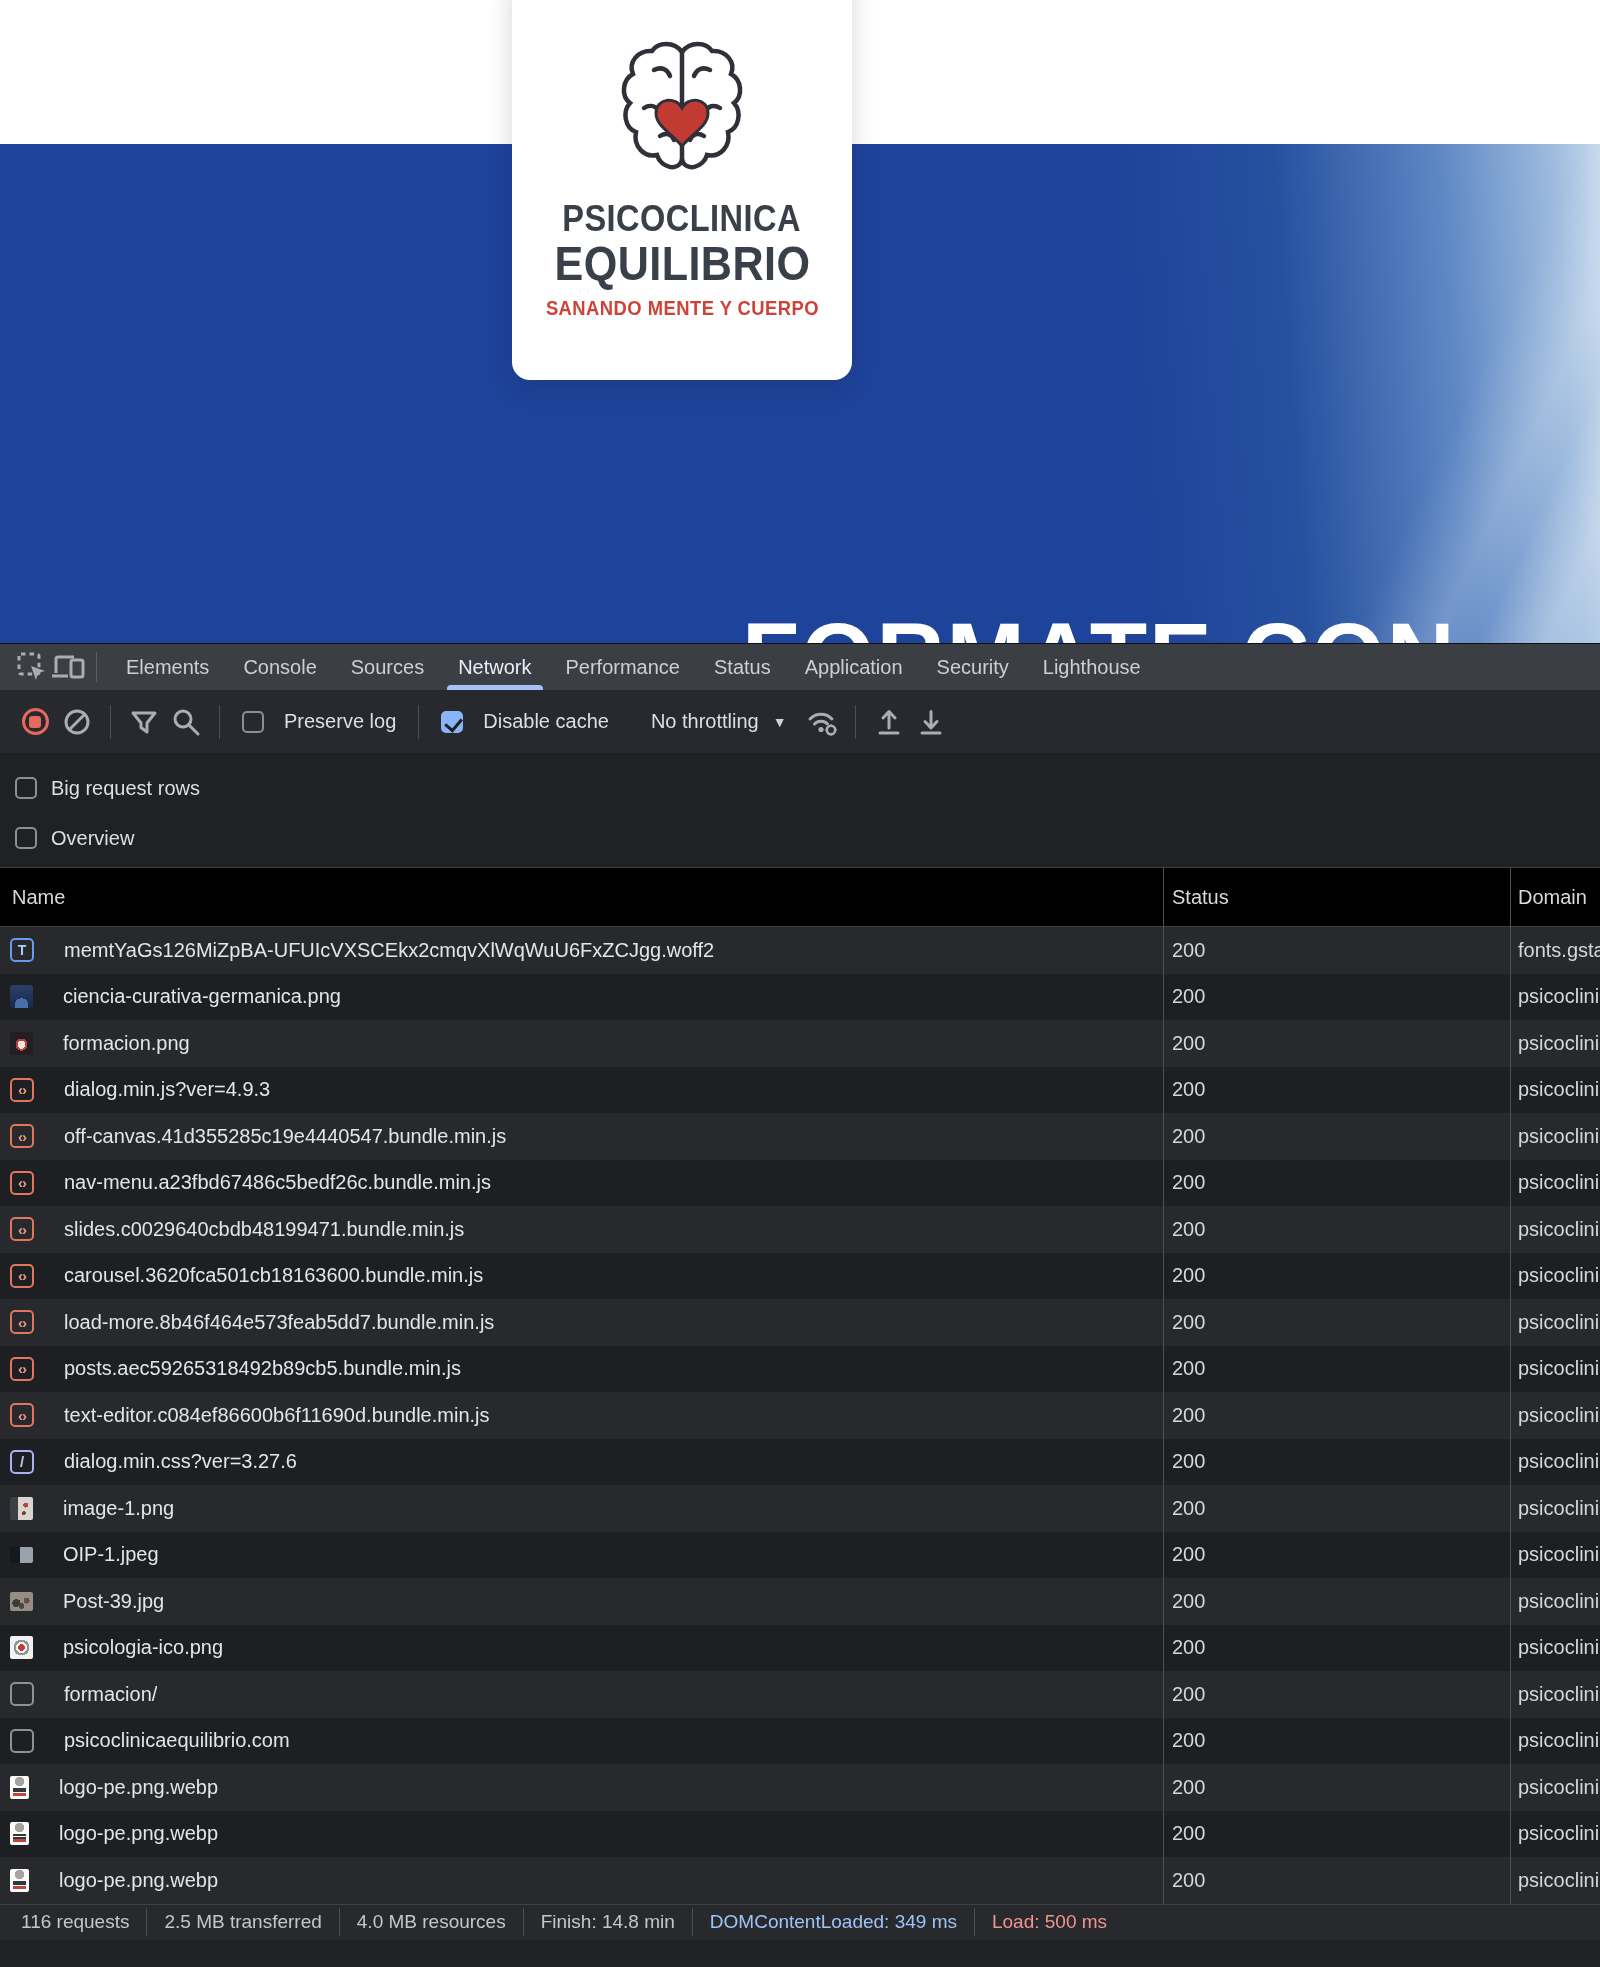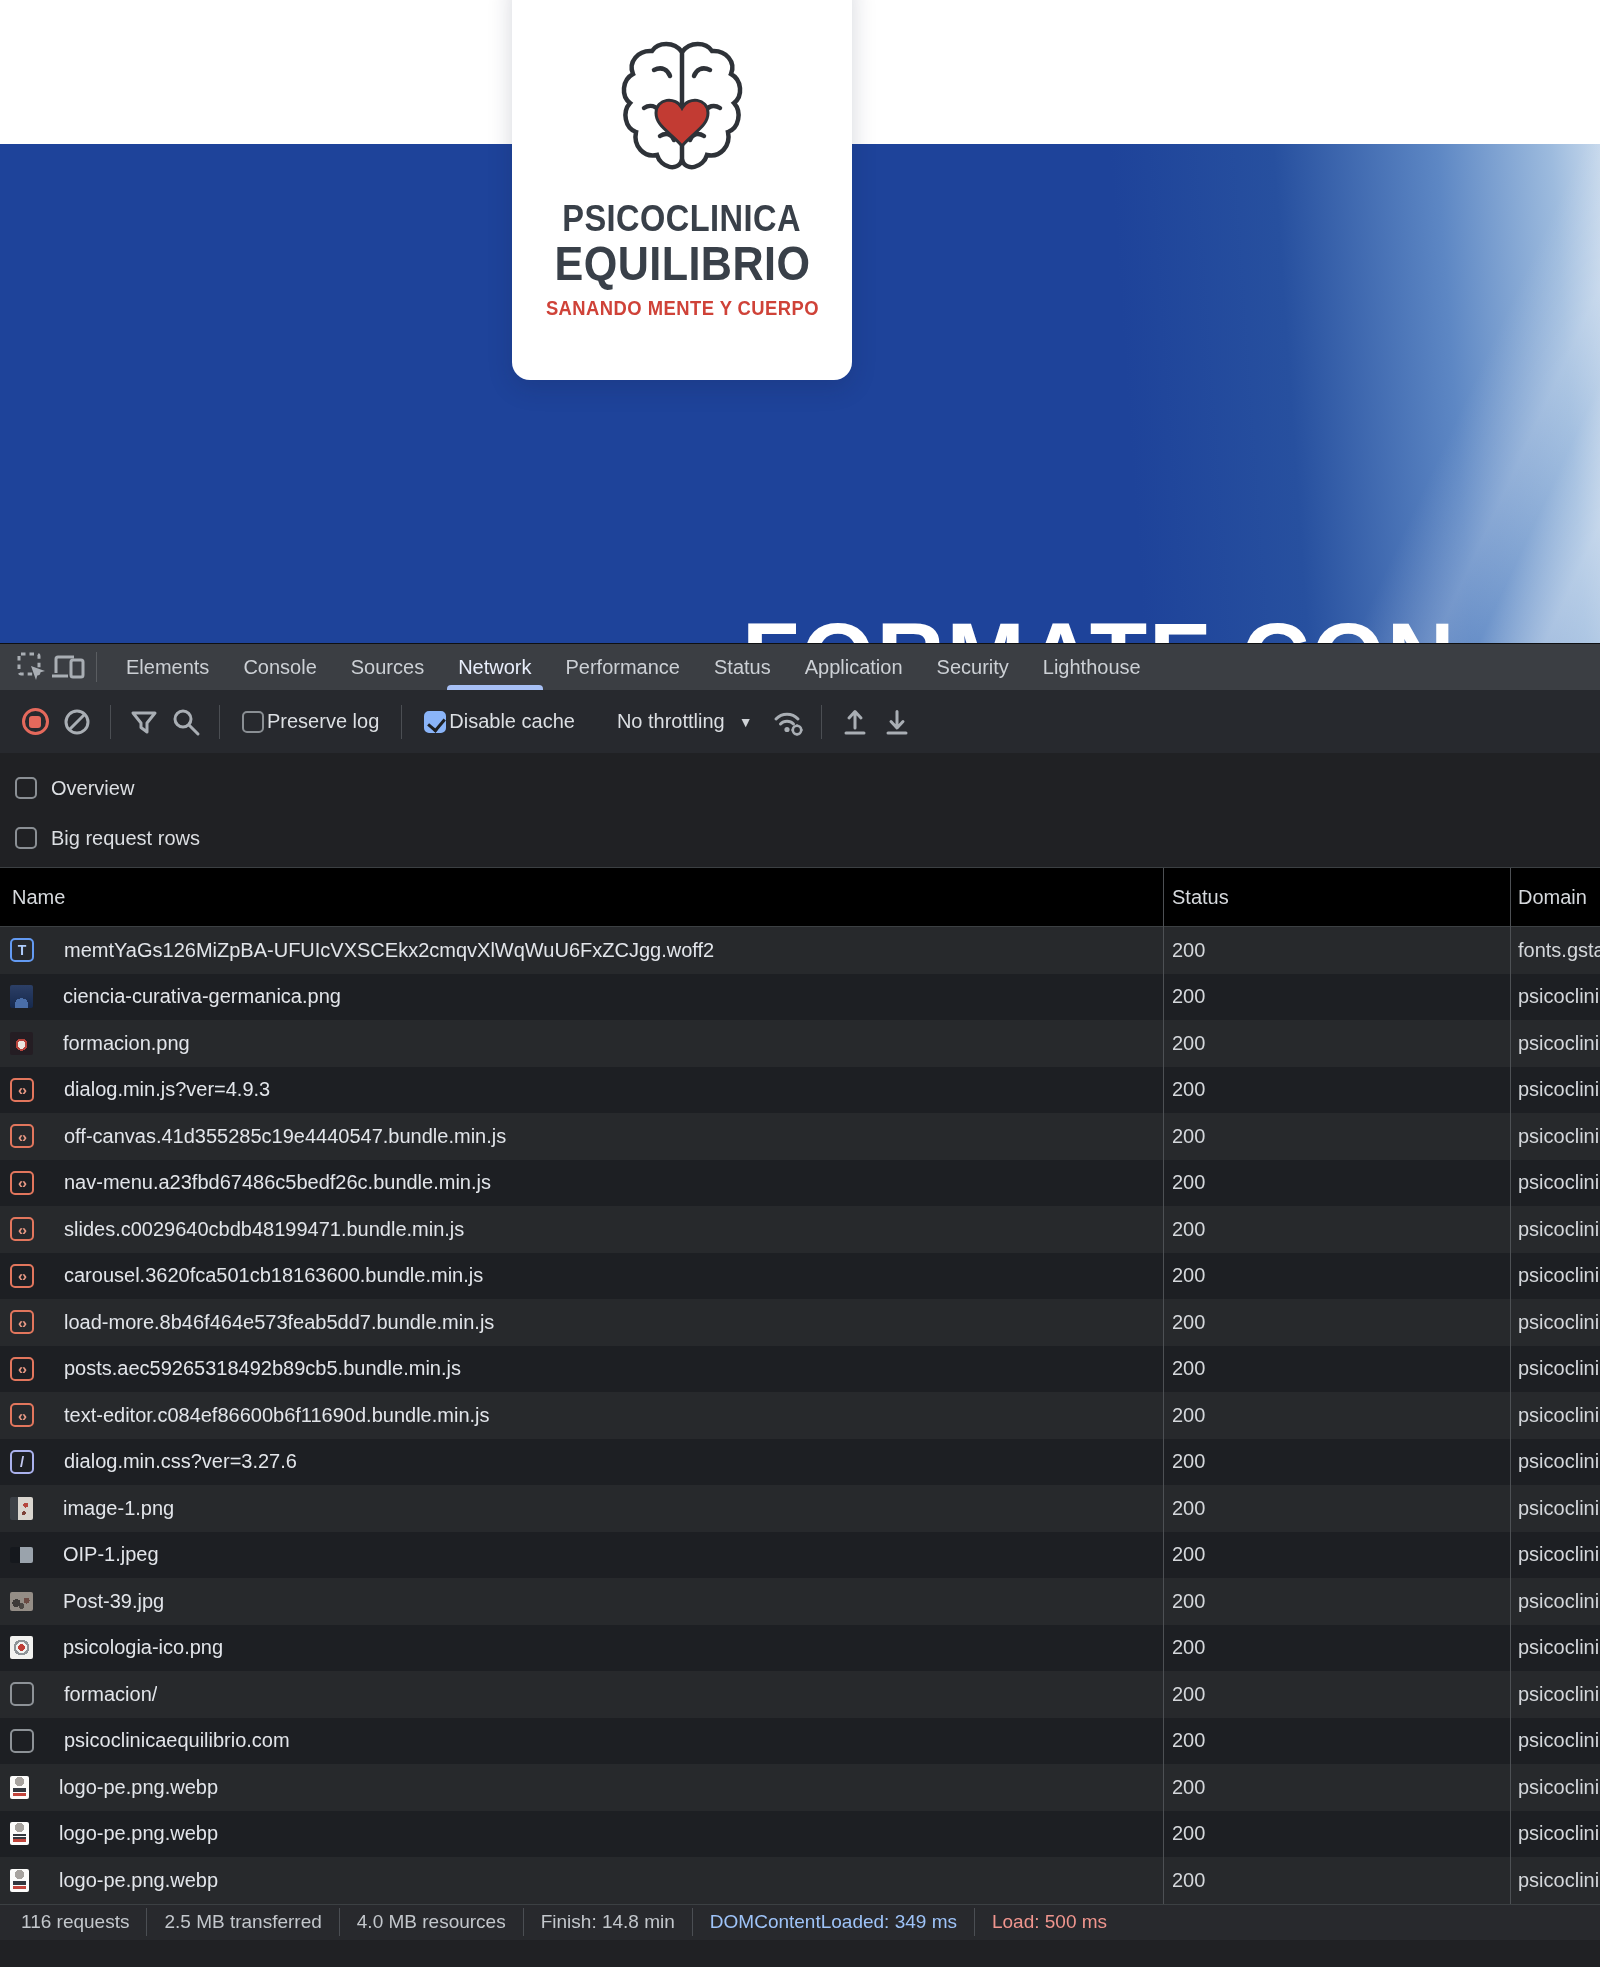--- a/index.html
+++ b/index.html
@@ -52,21 +52,21 @@
   .tab { position:relative; height:100%; display:flex; align-items:center; padding:0 17px; font-size:20px; color:#ccd0d5; white-space:nowrap; flex:0 0 auto; }
   .tab.selected { color:#e8eefb; }
   .tab.selected::after { content:""; position:absolute; left:6px; right:6px; bottom:0; height:5px; background:#a7c0f5; border-radius:4px 4px 0 0; }
 
   
   .nettoolbar { height:63px; background:#27292e; display:flex; align-items:center; padding-left:14px; }
   .nt-sep { width:1px; height:34px; background:#4b4e53; margin:0 12px; flex:0 0 auto; }
   .nt-icon { width:42px; height:42px; display:flex; align-items:center; justify-content:center; flex:0 0 auto; border-radius:4px; }
   .rec { width:27px; height:27px; border:3.5px solid #e5695c; border-radius:50%; position:relative; }
   .rec::after { content:""; position:absolute; left:50%; top:50%; width:12px; height:12px; transform:translate(-50%,-50%); background:#e5695c; border-radius:3px; }
-  .cb-row { display:flex; align-items:center; gap:3px; margin:0 10px; }
+  .cb-row { display:flex; align-items:center; gap:20px; margin:0 10px; }
   .cbx { width:22px; height:22px; border:2.5px solid #8a8f94; border-radius:5px; background:transparent; position:relative; flex:0 0 auto; }
   .cbx.checked { background:#8ab4f8; border-color:#8ab4f8; }
   .cbx.checked::after { content:""; position:absolute; left:5px; top:2px; width:8px; height:13px; border:solid #1e2023; border-width:0 3px 3px 0; transform:rotate(40deg); }
   .nt-label { font-size:20px; color:#dcdfe3; white-space:nowrap; }
   .throttle { display:flex; align-items:center; gap:14px; margin:0 14px 0 32px; }
   .dd-arrow { font-size:14px; color:#cfd2d6; }
 
   
   .settings { height:115px; background:#202124; border-bottom:1px solid #3c4043; padding:10px 0 0 15px; }
   .set-row { display:flex; align-items:center; gap:14px; height:50px; }
@@ -275,26 +275,26 @@
     <div class="nt-icon">
       <svg class="glyph" width="32" height="32" viewBox="0 0 32 32">
         <path d="M16 5.5 V21 M10 15.5 L16 22 L22 15.5" fill="none" stroke="#a9aeb4" stroke-width="3" stroke-linecap="round" stroke-linejoin="round"></path>
         <path d="M7 27 H25" stroke="#a9aeb4" stroke-width="3" stroke-linecap="round"></path>
       </svg>
     </div>
   </div>
 
   <div class="settings">
     <div class="set-row">
+      <span class="cbx" id="cb-bigrows"></span>
+      <span class="set-label">Big request rows</span>
+    </div>
+    <div class="set-row">
       <span class="cbx" id="cb-overview"></span>
       <span class="set-label">Overview</span>
-    </div>
-    <div class="set-row">
-      <span class="cbx" id="cb-bigrows"></span>
-      <span class="set-label">Big request rows</span>
     </div>
   </div>
 
   <div class="grid">
     <div class="col-line c1"></div>
     <div class="col-line c2"></div>
     <div class="grid-header">
       <span class="h-name">Name</span>
       <span class="h-status">Status</span>
       <span class="h-domain">Domain</span>

